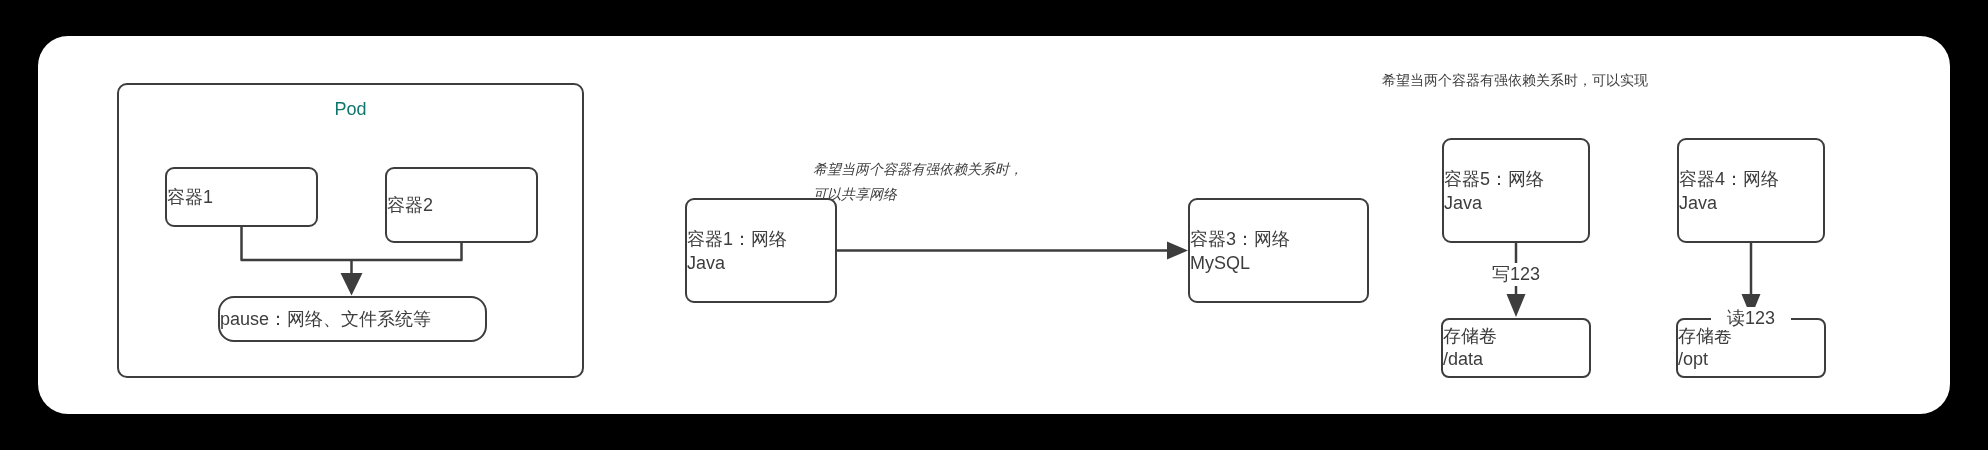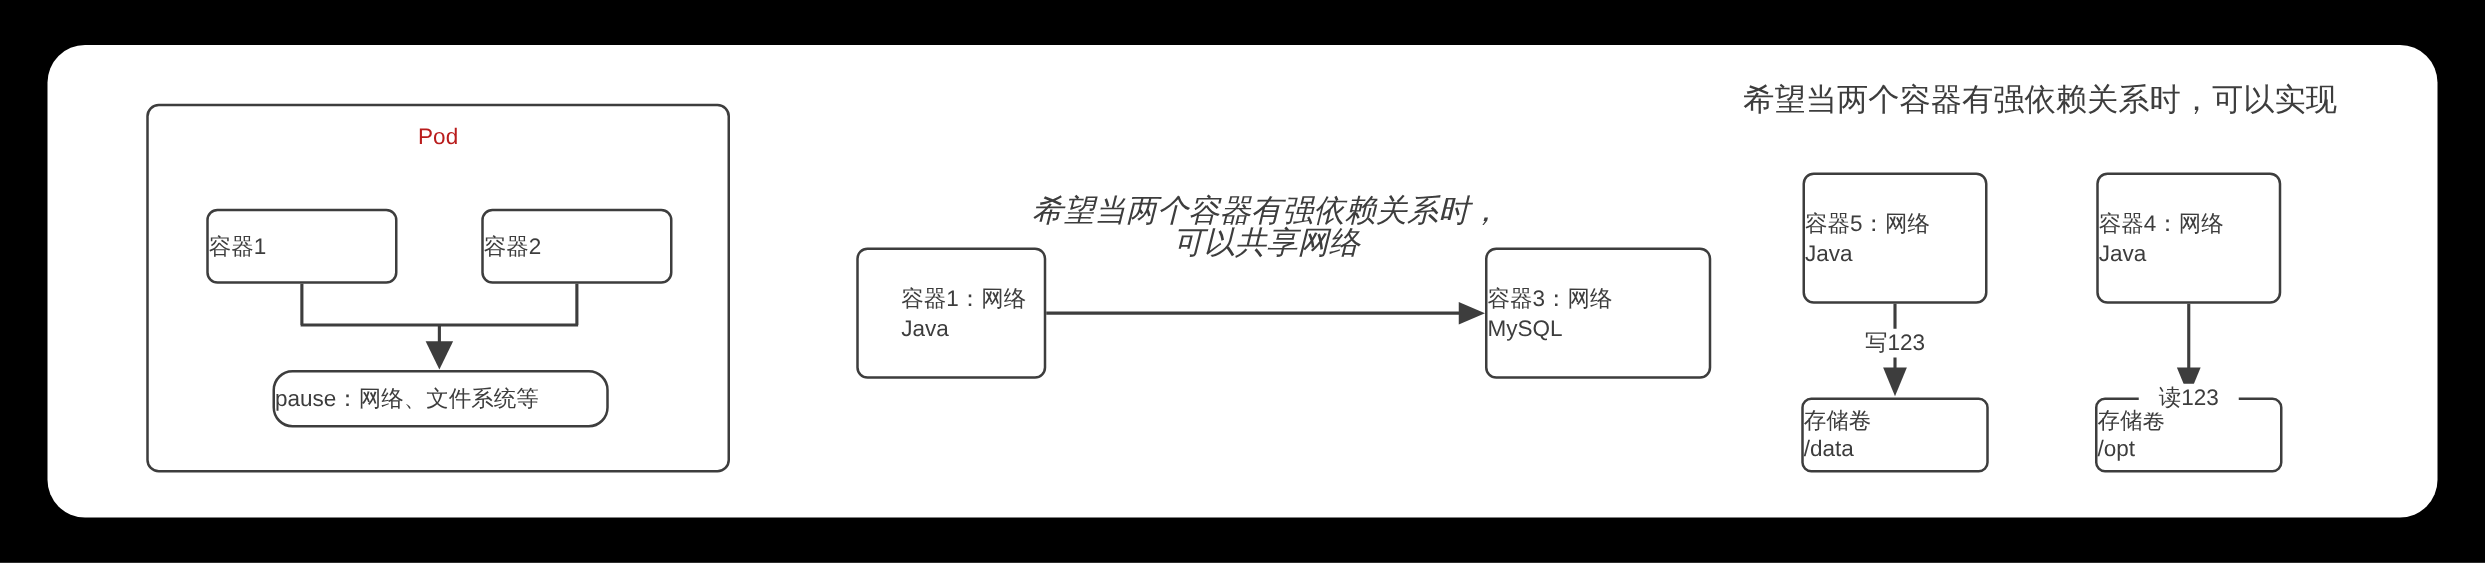--- a/index.html
+++ b/index.html
@@ -55,28 +55,27 @@
     border-radius: 10px;
     background: #ffffff;
     z-index: 0;
   }
   .group-title {
     position: absolute;
     left: 0;
     right: 0;
     top: 14px;
     text-align: center;
-    color: #b91c1c;
+    color: #0f766e;
     font-size: 18px;
   }
   .note {
     position: absolute;
-    text-align: center;
     color: #3d3d3d;
-    font-size: 25px;
+    font-size: 14px;
     line-height: 25px;
     z-index: 2;
   }
   .edge-label {
     position: absolute;
     text-align: center;
     color: #3d3d3d;
     background: #ffffff;
     font-size: 18px;
     line-height: 23px;
@@ -111,32 +110,32 @@
       </g>
       <polygon points="1703.5,258 1722.5,258 1713,281" fill="#3d3d3d"></polygon>
     </svg>
 
     <div class="group-box" style="left:79px; top:47px; width:467px; height:295px;">
       <div class="group-title">Pod</div>
     </div>
     <div class="node" style="left:127px; top:131px; width:153px; height:60px;">
       <span>容器1</span>
     </div>
-    <div class="node" style="left:347px; top:131px; width:153px; height:60px;">
+    <div class="node" style="left:347px; top:131px; width:153px; height:76px;">
       <span>容器2</span>
     </div>
     <div class="node" style="left:180px; top:260px; width:269px; height:46px; border-radius:16px;">
       <span>pause：网络、文件系统等</span>
     </div>
 
     <div class="note" style="left:775px; top:121px; width:400px;font-style:italic;">
       <div>希望当两个容器有强依赖关系时，</div>
       <div>可以共享网络</div>
     </div>
-    <div class="node" style="left:647px; top:162px; width:152px; height:105px;padding-left:34px;">
+    <div class="node" style="left:647px; top:162px; width:152px; height:105px;">
       <div>容器1：网络</div>
       <div>Java</div>
     </div>
     <div class="node" style="left:1150px; top:162px; width:181px; height:105px;">
       <div>容器3：网络</div>
       <div>MySQL</div>
     </div>
 
     <div class="note" style="left:1344px; top:32px; width:500px;">
       <div>希望当两个容器有强依赖关系时，可以实现</div>

